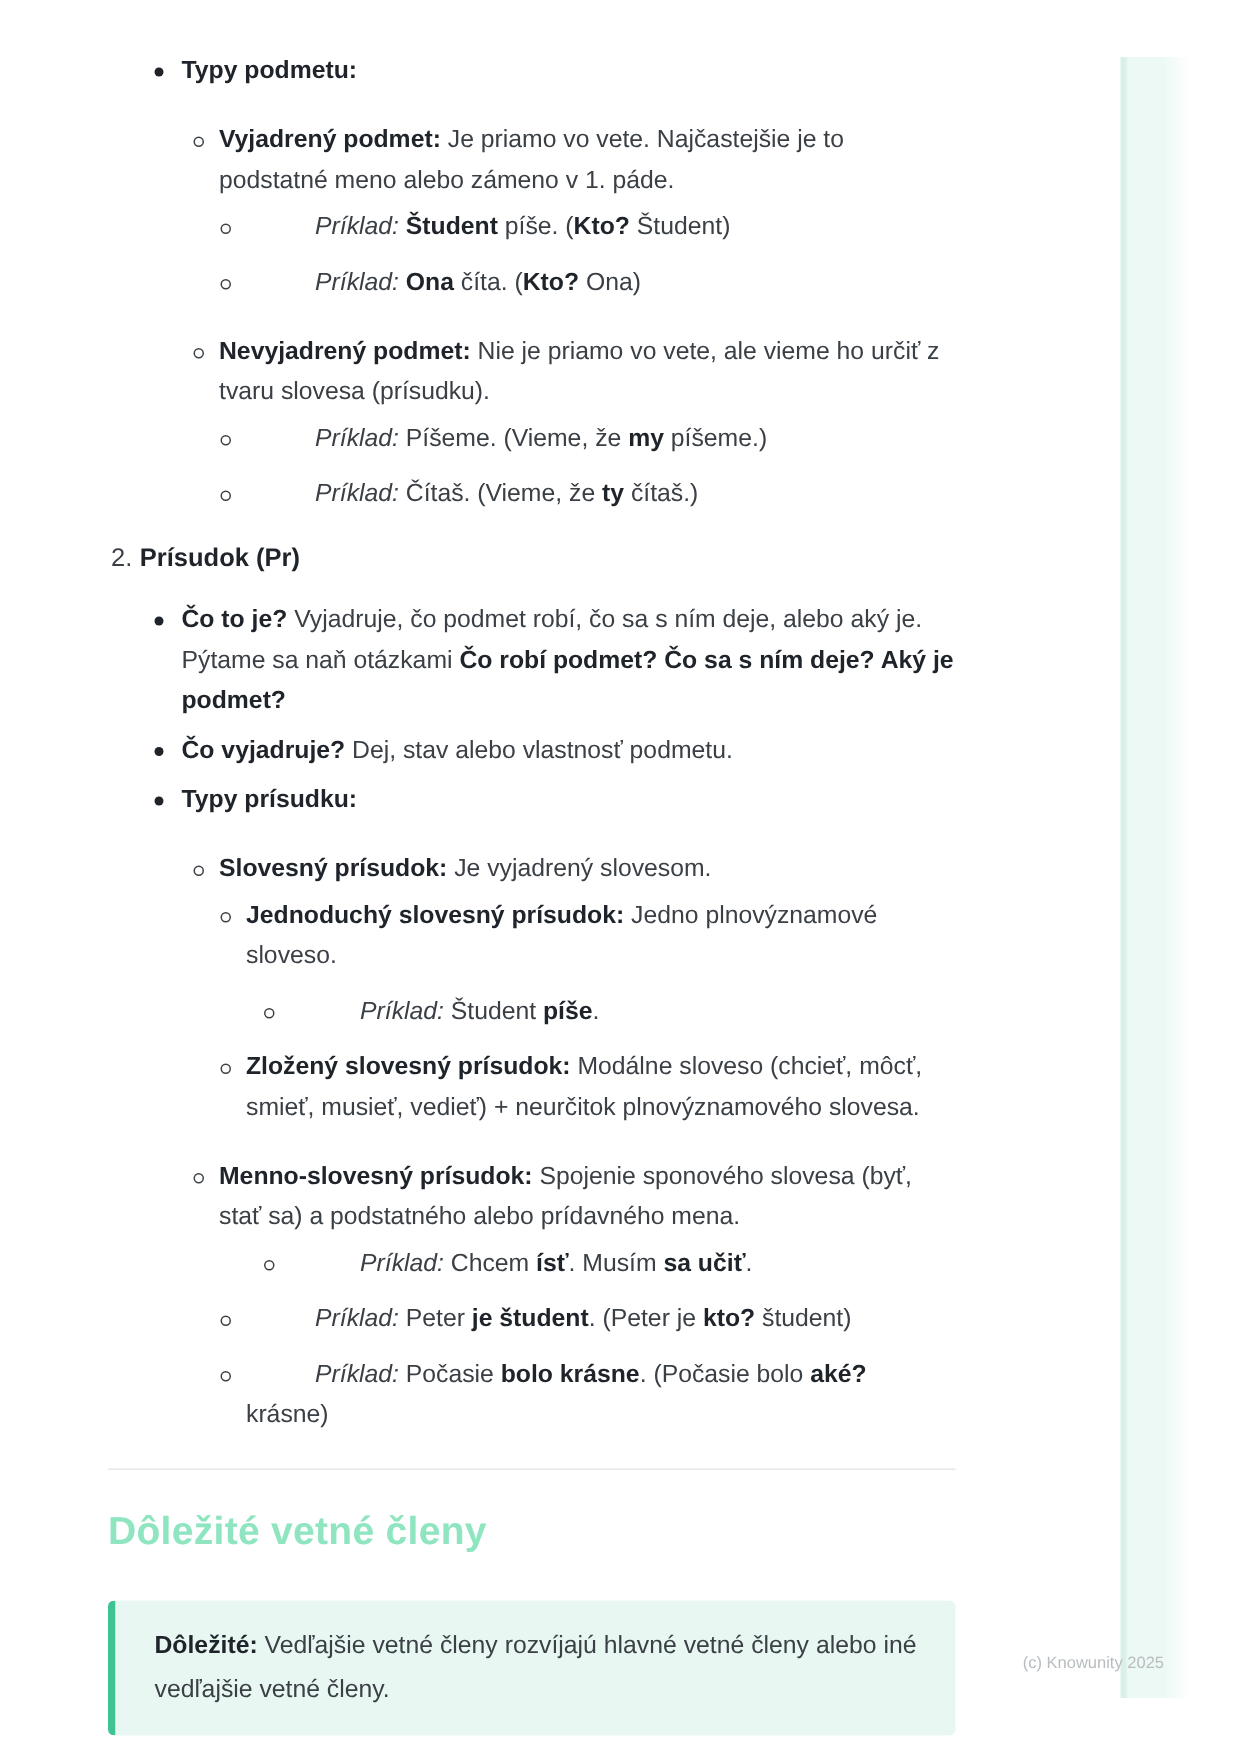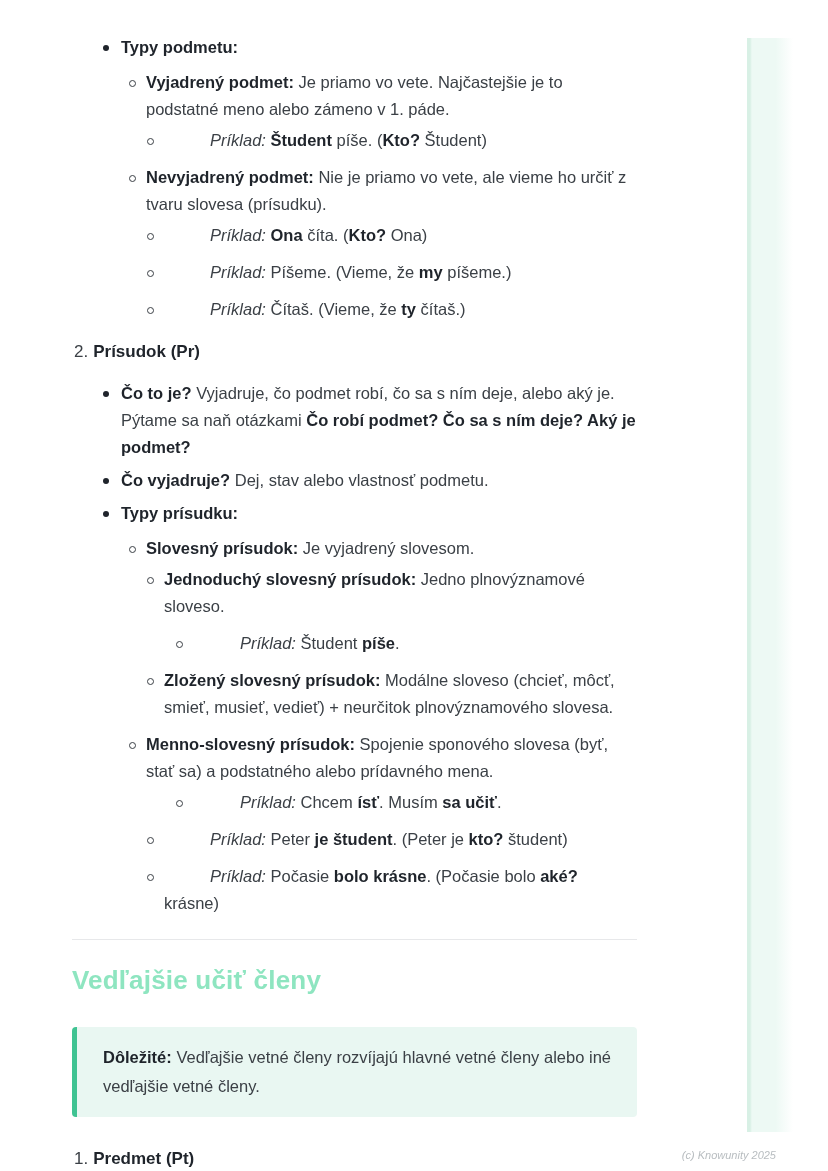--- a/index.html
+++ b/index.html
@@ -37,21 +37,21 @@
   .b{font-weight:bold;color:var(--text-bold);}
   .i{font-style:italic;margin-left:46px;}
 
   
   .list-block{margin:0 0 2px 0;}
   .row{position:relative;margin-bottom:4px;}
   .row .marker{position:absolute;top:10.5px;}
   .m-disc{width:6px;height:6px;border-radius:50%;background:var(--text-bold);}
   .m-circle{width:5px;height:5px;border-radius:50%;border:1.5px solid var(--text);background:transparent;}
   .row.l1{padding-left:49px;}  .row.l1 .marker{left:31px;}
-  .row.l2{padding-left:74px;margin-top:8px;}  .row.l2 .marker{left:57px;}
+  .row.l2{padding-left:74px;margin-top:19px;}  .row.l2 .marker{left:57px;}
   .row.l3{padding-left:92px;margin-bottom:10px;}  .row.l3 .marker{left:75px;}
   .row.l4{padding-left:122px;margin-bottom:10px;} .row.l4 .marker{left:104px;}
   .row.l1{margin-bottom:6px;}
 
   .numbered-heading{
     margin:17px 0 16px 2px;font-size:17px;line-height:24px;
   }
   .numbered-heading .num{color:var(--text);font-weight:normal;}
   .numbered-heading .ttl{font-weight:bold;color:var(--text-bold);margin-left:5px;}
 
@@ -66,55 +66,55 @@
     background:var(--callout-bg);
     border-left:5px solid var(--callout-border);
     border-radius:4px;
     padding:16px 26px 16px 26px;
     margin:0 0 30px 0;
     text-align:justify;
     line-height:29px;
   }
 
   .watermark{
-    position:absolute;top:1149px;right:52px;
-    font-size:11px;line-height:13px;color:var(--watermark);font-style:italic;
+    position:absolute;top:1103px;right:52px;
+    font-size:11px;line-height:13px;color:var(--watermark);
   }
 </style>
 </head>
 <body>
 
 <div class="page">
   <div class="side-strip"></div>
   <div class="content" id="content-root">
       <div class="list-block">
         <div class="row l1"><span class="marker m-disc"></span><span class="txt"><span class="b ">Typy podmetu:</span></span></div>
         <div class="row l2"><span class="marker m-circle"></span><span class="txt"><span class="b ">Vyjadrený podmet:</span><span> Je priamo vo vete. Najčastejšie je to podstatné meno alebo zámeno v 1. páde.</span></span></div>
         <div class="row l3"><span class="marker m-circle"></span><span class="txt"><span class="i">Príklad:</span><span> </span><span class="b ">Študent</span><span> píše. (</span><span class="b ">Kto?</span><span> Študent)</span></span></div>
+        <div class="row l3"><span class="marker m-circle"></span><span class="txt"><span class="i">Príklad:</span><span> </span><span class="b ">Ona</span><span> číta. (</span><span class="b ">Kto?</span><span> Ona)</span></span></div>
         <div class="row l2"><span class="marker m-circle"></span><span class="txt"><span class="b ">Nevyjadrený podmet:</span><span> Nie je priamo vo vete, ale vieme ho určiť z tvaru slovesa (prísudku).</span></span></div>
-        <div class="row l3"><span class="marker m-circle"></span><span class="txt"><span class="i">Príklad:</span><span> </span><span class="b ">Ona</span><span> číta. (</span><span class="b ">Kto?</span><span> Ona)</span></span></div>
         <div class="row l3"><span class="marker m-circle"></span><span class="txt"><span class="i">Príklad:</span><span> Píšeme. (Vieme, že </span><span class="b ">my</span><span> píšeme.)</span></span></div>
         <div class="row l3"><span class="marker m-circle"></span><span class="txt"><span class="i">Príklad:</span><span> Čítaš. (Vieme, že </span><span class="b ">ty</span><span> čítaš.)</span></span></div>
       </div>
       <div class="numbered-heading"><span class="num">2.</span><span class="ttl">Prísudok (Pr)</span></div>
       <div class="list-block">
         <div class="row l1"><span class="marker m-disc"></span><span class="txt"><span class="b ">Čo to je?</span><span> Vyjadruje, čo podmet robí, čo sa s ním deje, alebo aký je. Pýtame sa naň otázkami </span><span class="b ">Čo robí podmet? Čo sa s ním deje? Aký je podmet?</span></span></div>
         <div class="row l1"><span class="marker m-disc"></span><span class="txt"><span class="b ">Čo vyjadruje?</span><span> Dej, stav alebo vlastnosť podmetu.</span></span></div>
         <div class="row l1"><span class="marker m-disc"></span><span class="txt"><span class="b ">Typy prísudku:</span></span></div>
         <div class="row l2"><span class="marker m-circle"></span><span class="txt"><span class="b ">Slovesný prísudok:</span><span> Je vyjadrený slovesom.</span></span></div>
         <div class="row l3"><span class="marker m-circle"></span><span class="txt"><span class="b ">Jednoduchý slovesný prísudok:</span><span> Jedno plnovýznamové sloveso.</span></span></div>
         <div class="row l4"><span class="marker m-circle"></span><span class="txt"><span class="i">Príklad:</span><span> Študent </span><span class="b ">píše</span><span>.</span></span></div>
         <div class="row l3"><span class="marker m-circle"></span><span class="txt"><span class="b ">Zložený slovesný prísudok:</span><span> Modálne sloveso (chcieť, môcť, smieť, musieť, vedieť) + neurčitok plnovýznamového slovesa.</span></span></div>
         <div class="row l2"><span class="marker m-circle"></span><span class="txt"><span class="b ">Menno-slovesný prísudok:</span><span> Spojenie sponového slovesa (byť, stať sa) a podstatného alebo prídavného mena.</span></span></div>
         <div class="row l4"><span class="marker m-circle"></span><span class="txt"><span class="i">Príklad:</span><span> Chcem </span><span class="b ">ísť</span><span>. Musím </span><span class="b ">sa učiť</span><span>.</span></span></div>
         <div class="row l3"><span class="marker m-circle"></span><span class="txt"><span class="i">Príklad:</span><span> Peter </span><span class="b ">je študent</span><span>. (Peter je </span><span class="b ">kto?</span><span> študent)</span></span></div>
         <div class="row l3"><span class="marker m-circle"></span><span class="txt"><span class="i">Príklad:</span><span> Počasie </span><span class="b ">bolo krásne</span><span>. (Počasie bolo </span><span class="b ">aké?</span><span> krásne)</span></span></div>
       </div>
       <div class="divider"></div>
-      <div class="accent-heading">Vedľajšie učiť členy</div>
+      <div class="accent-heading">Dôležité vetné členy</div>
       <div class="callout">
         <div class="callout-text"><span class="b ">Dôležité:</span><span> Vedľajšie vetné členy rozvíjajú hlavné vetné členy alebo iné vedľajšie vetné členy.</span></div>
       </div>
       <div class="numbered-heading"><span class="num">1.</span><span class="ttl">Predmet (Pt)</span></div>
       <div class="list-block">
         <div class="row l1"><span class="marker m-disc"></span><span class="txt"><span class="b ">Čo to je?</span><span> Rozvíja sloveso (prísudok) alebo prídavné meno. Dopĺňa ich význam.</span></span></div>
       </div>
     </div>
   <div class="watermark">(c) Knowunity 2025</div>
 </div>

